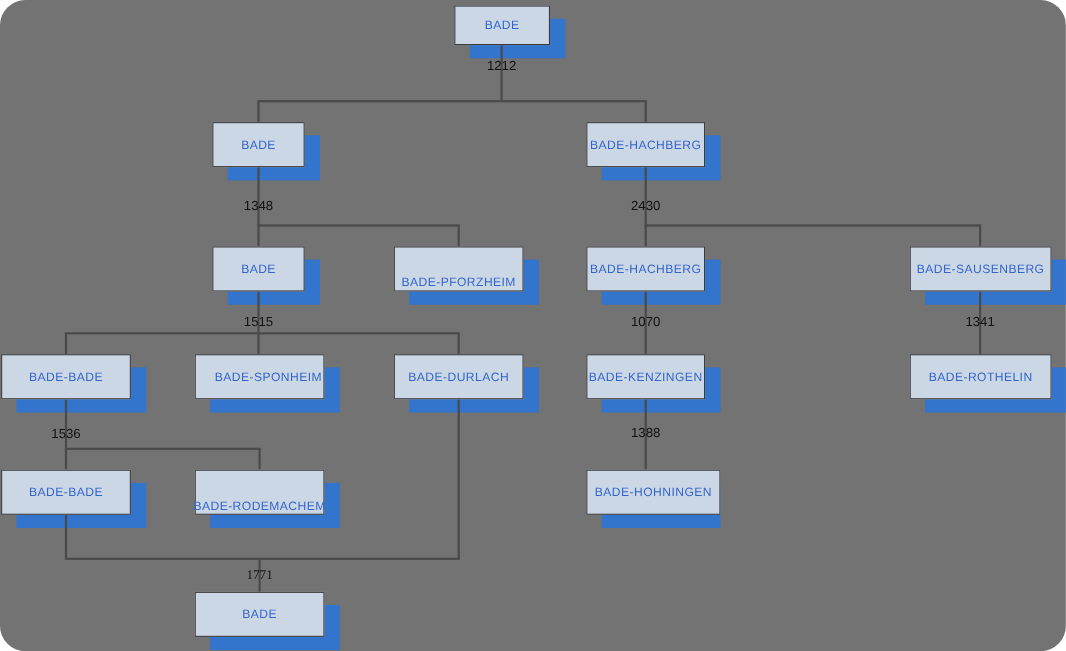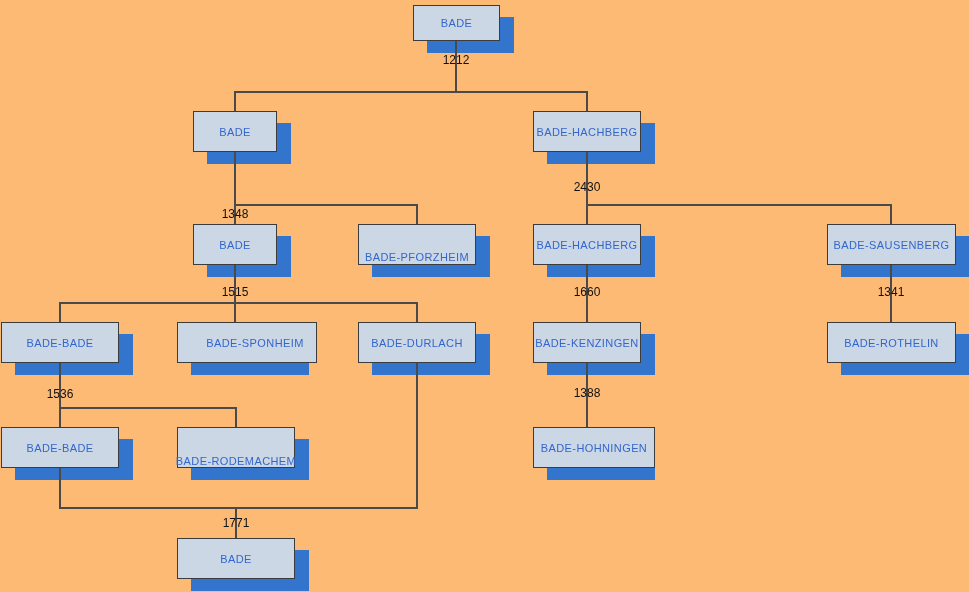--- a/index.html
+++ b/index.html
@@ -37,21 +37,21 @@
     position: absolute;
     z-index: 4;
     transform: translate(-50%, -50%);
     font-size: 12px;
     white-space: nowrap;
   }
 </style>
 </head>
 <body>
 
-<div class="stage" style="background: #fdba74;">
+<div class="stage" style="background: #737373; border-radius: 23px;">
     <div class="node-shadow" style="left: 427px; top: 17px; width: 87px; height: 36px; background: rgb(51, 116, 205);"></div>
     <div class="node-shadow" style="left: 207px; top: 123px; width: 84px; height: 41px; background: rgb(51, 116, 205);"></div>
     <div class="node-shadow" style="left: 547px; top: 123px; width: 108px; height: 41px; background: rgb(51, 116, 205);"></div>
     <div class="node-shadow" style="left: 207px; top: 236px; width: 84px; height: 41px; background: rgb(51, 116, 205);"></div>
     <div class="node-shadow" style="left: 372px; top: 236px; width: 118px; height: 41px; background: rgb(51, 116, 205);"></div>
     <div class="node-shadow" style="left: 547px; top: 236px; width: 108px; height: 41px; background: rgb(51, 116, 205);"></div>
     <div class="node-shadow" style="left: 841px; top: 236px; width: 129px; height: 41px; background: rgb(51, 116, 205);"></div>
     <div class="node-shadow" style="left: 15px; top: 334px; width: 118px; height: 41px; background: rgb(51, 116, 205);"></div>
     <div class="node-shadow" style="left: 191px; top: 334px; width: 118px; height: 41px; background: rgb(51, 116, 205);"></div>
     <div class="node-shadow" style="left: 372px; top: 334px; width: 118px; height: 41px; background: rgb(51, 116, 205);"></div>
@@ -102,21 +102,21 @@
     </div>
     <div class="node" style="left: 533px; top: 224px; width: 108px; height: 41px; background: rgb(204, 215, 229); border-color: rgb(60, 60, 60);">
       <span class="node-label" style="color: rgb(51, 102, 204);">BADE-HACHBERG</span>
     </div>
     <div class="node" style="left: 827px; top: 224px; width: 129px; height: 41px; background: rgb(204, 215, 229); border-color: rgb(60, 60, 60);">
       <span class="node-label" style="color: rgb(51, 102, 204);">BADE-SAUSENBERG</span>
     </div>
     <div class="node" style="left: 1px; top: 322px; width: 118px; height: 41px; background: rgb(204, 215, 229); border-color: rgb(60, 60, 60);">
       <span class="node-label" style="color: rgb(51, 102, 204);">BADE-BADE</span>
     </div>
-    <div class="node" style="left: 177px; top: 322px; width: 140px; height: 41px; background: rgb(204, 215, 229); border-color: rgb(60, 60, 60); padding-left: 16px;">
+    <div class="node" style="left: 177px; top: 322px; width: 118px; height: 41px; background: rgb(204, 215, 229); border-color: rgb(60, 60, 60); padding-left: 16px;">
       <span class="node-label" style="color: rgb(51, 102, 204);">BADE-SPONHEIM</span>
     </div>
     <div class="node" style="left: 358px; top: 322px; width: 118px; height: 41px; background: rgb(204, 215, 229); border-color: rgb(60, 60, 60);">
       <span class="node-label" style="color: rgb(51, 102, 204);">BADE-DURLACH</span>
     </div>
     <div class="node" style="left: 533px; top: 322px; width: 108px; height: 41px; background: rgb(204, 215, 229); border-color: rgb(60, 60, 60);">
       <span class="node-label" style="color: rgb(51, 102, 204);">BADE-KENZINGEN</span>
     </div>
     <div class="node" style="left: 827px; top: 322px; width: 129px; height: 41px; background: rgb(204, 215, 229); border-color: rgb(60, 60, 60);">
       <span class="node-label" style="color: rgb(51, 102, 204); text-align: center;">BADE-ROTHELIN</span>
@@ -127,21 +127,21 @@
     <div class="node" style="left: 177px; top: 427px; width: 118px; height: 41px; background: rgb(204, 215, 229); border-color: rgb(60, 60, 60); align-items: flex-end;">
       <span class="node-label" style="color: rgb(51, 102, 204);">BADE-RODEMACHEM</span>
     </div>
     <div class="node" style="left: 533px; top: 427px; width: 122px; height: 41px; background: rgb(204, 215, 229); border-color: rgb(60, 60, 60);">
       <span class="node-label" style="color: rgb(51, 102, 204);">BADE-HOHNINGEN</span>
     </div>
     <div class="node" style="left: 177px; top: 538px; width: 118px; height: 41px; background: rgb(204, 215, 229); border-color: rgb(60, 60, 60);">
       <span class="node-label" style="color: rgb(51, 102, 204);">BADE</span>
     </div>
     <div class="date-label" style="left: 456px; top: 60px; color: rgb(17, 17, 17);">1212</div>
-    <div class="date-label" style="left: 235px; top: 187px; color: rgb(17, 17, 17); margin-top: 27px;">1348</div>
+    <div class="date-label" style="left: 235px; top: 187px; color: rgb(17, 17, 17);">1348</div>
     <div class="date-label" style="left: 587px; top: 187px; color: rgb(17, 17, 17);">2430</div>
     <div class="date-label" style="left: 235px; top: 292px; color: rgb(17, 17, 17);">1515</div>
-    <div class="date-label" style="left: 587px; top: 292px; color: rgb(17, 17, 17);">1660</div>
+    <div class="date-label" style="left: 587px; top: 292px; color: rgb(17, 17, 17);">1070</div>
     <div class="date-label" style="left: 891px; top: 292px; color: rgb(17, 17, 17);">1341</div>
     <div class="date-label" style="left: 60px; top: 394px; color: rgb(17, 17, 17);">1536</div>
     <div class="date-label" style="left: 587px; top: 393px; color: rgb(17, 17, 17);">1388</div>
-    <div class="date-label" style="left: 236px; top: 523px; color: rgb(17, 17, 17);">1771</div>
+    <div class="date-label" style="left: 236px; top: 523px; color: rgb(17, 17, 17); font-family: Liberation Serif, serif;">1771</div>
   </div>
 
 </body></html>

